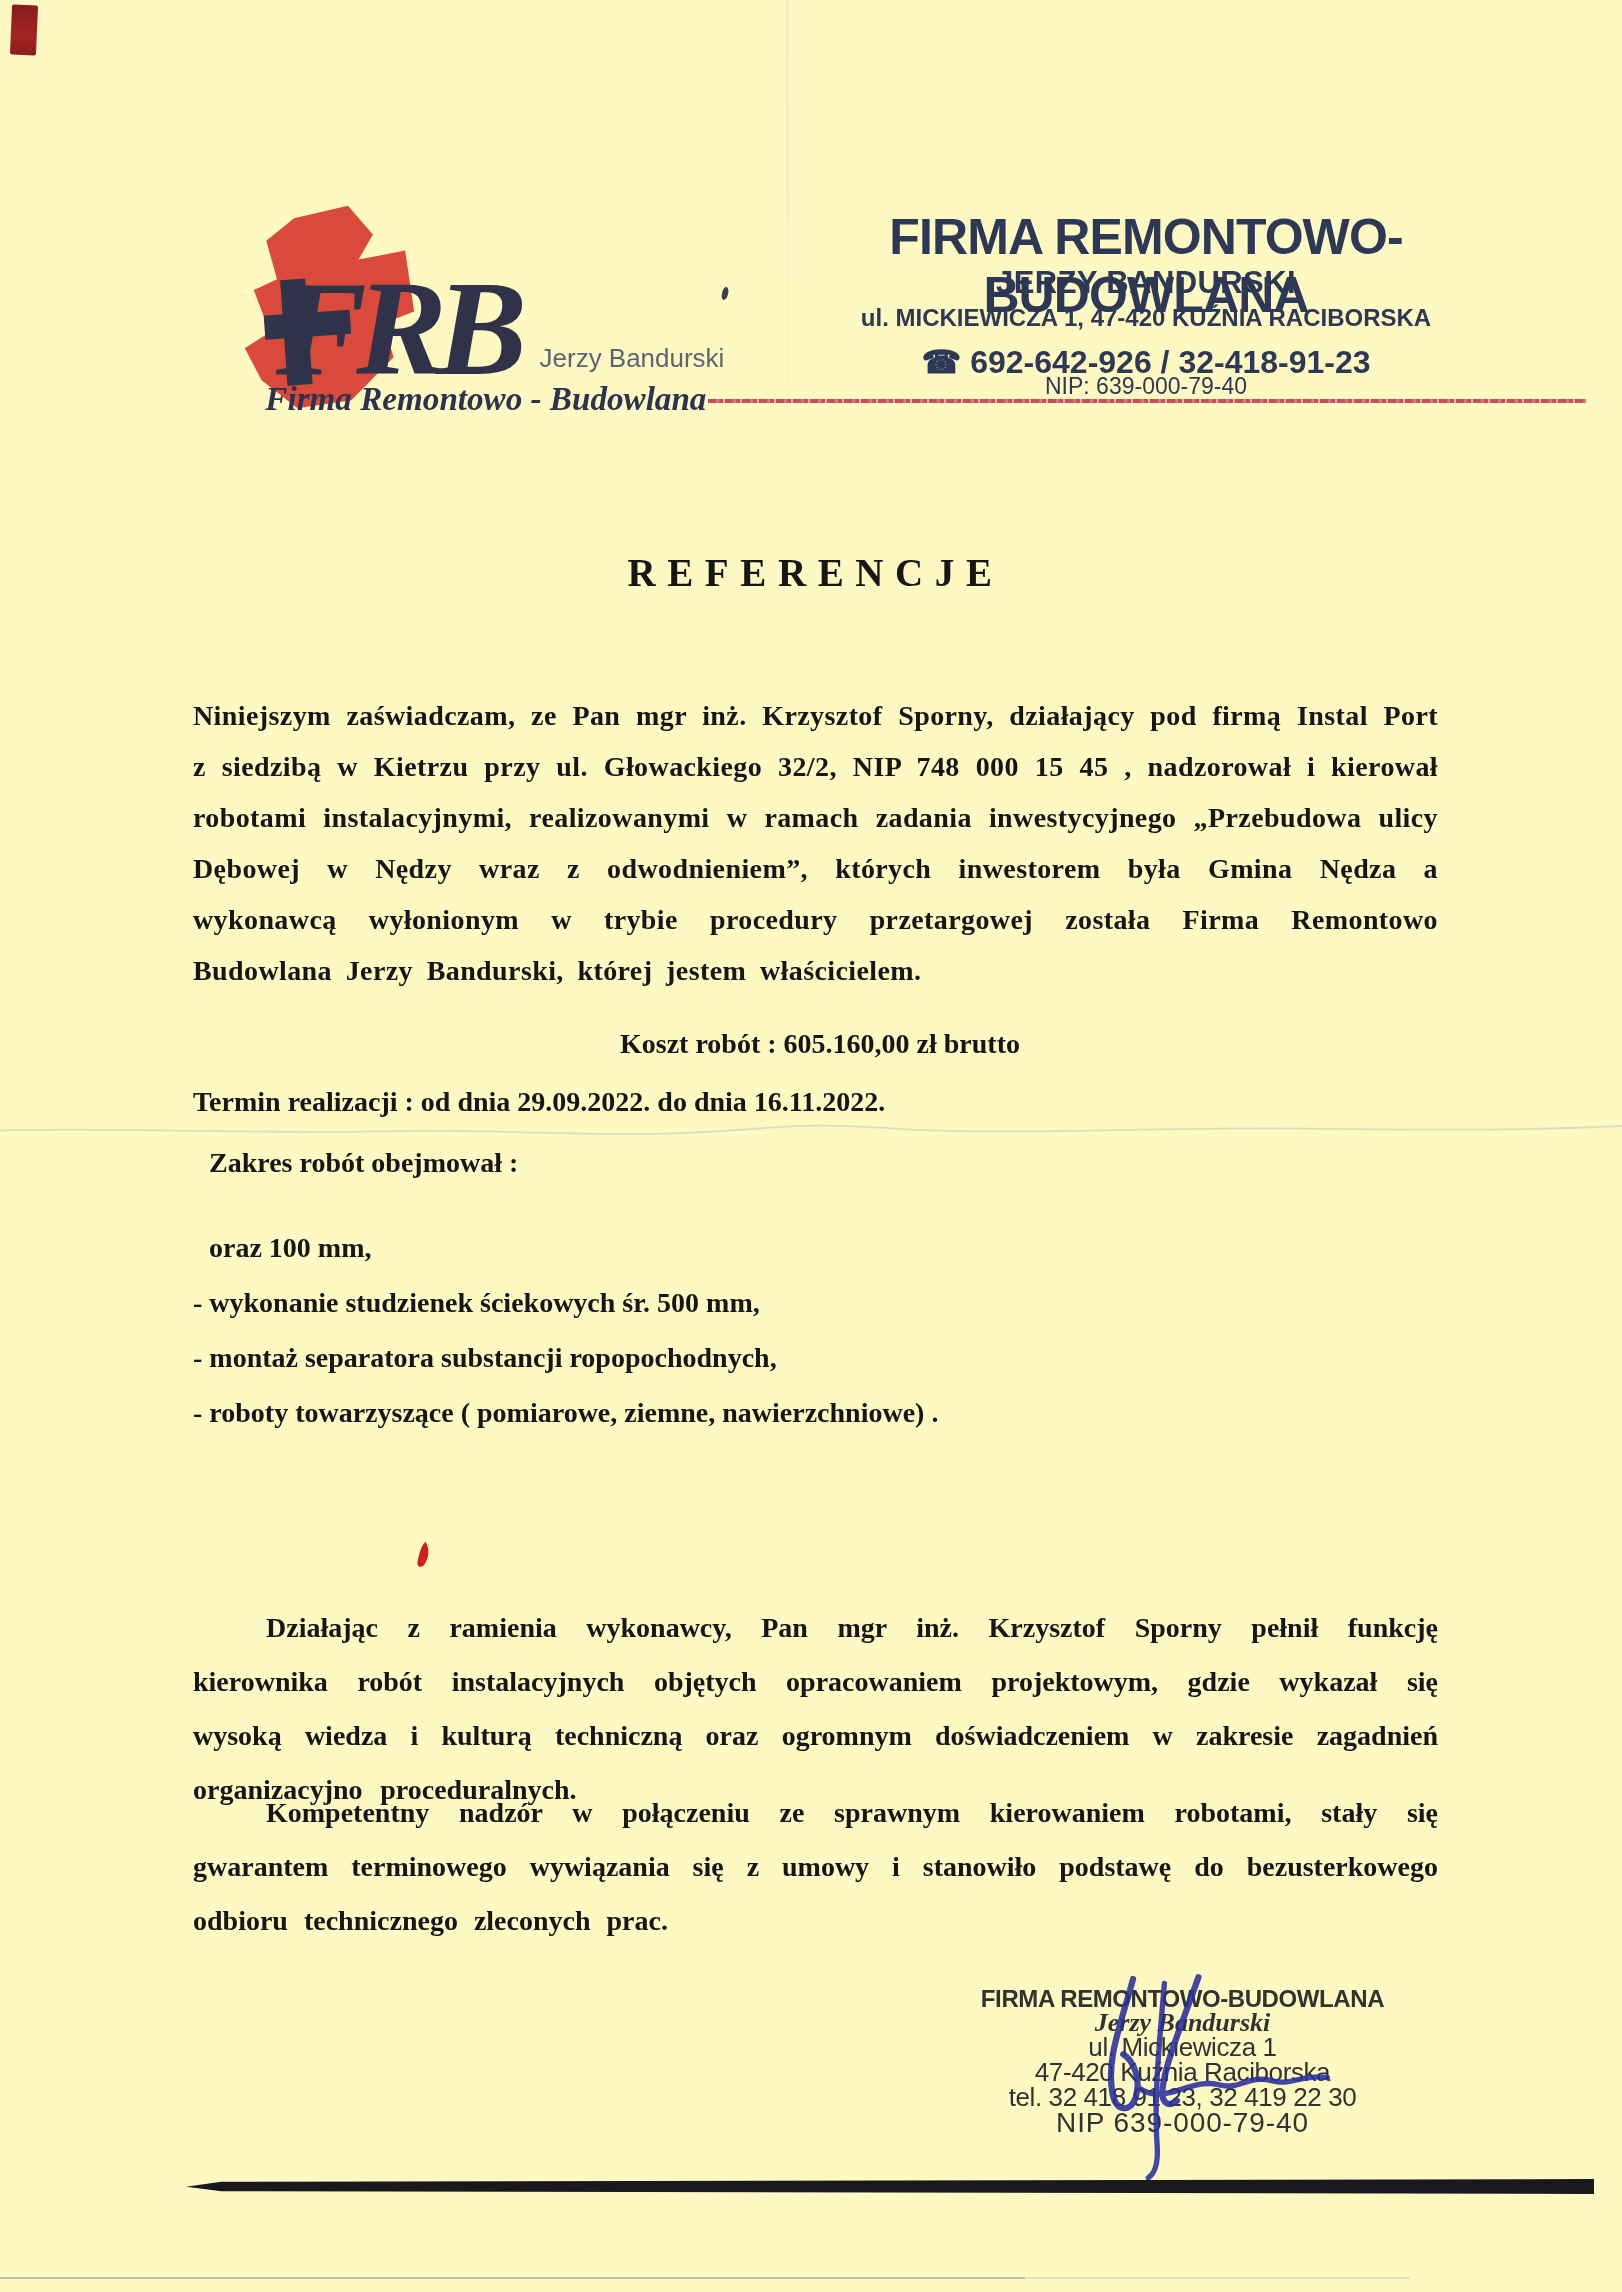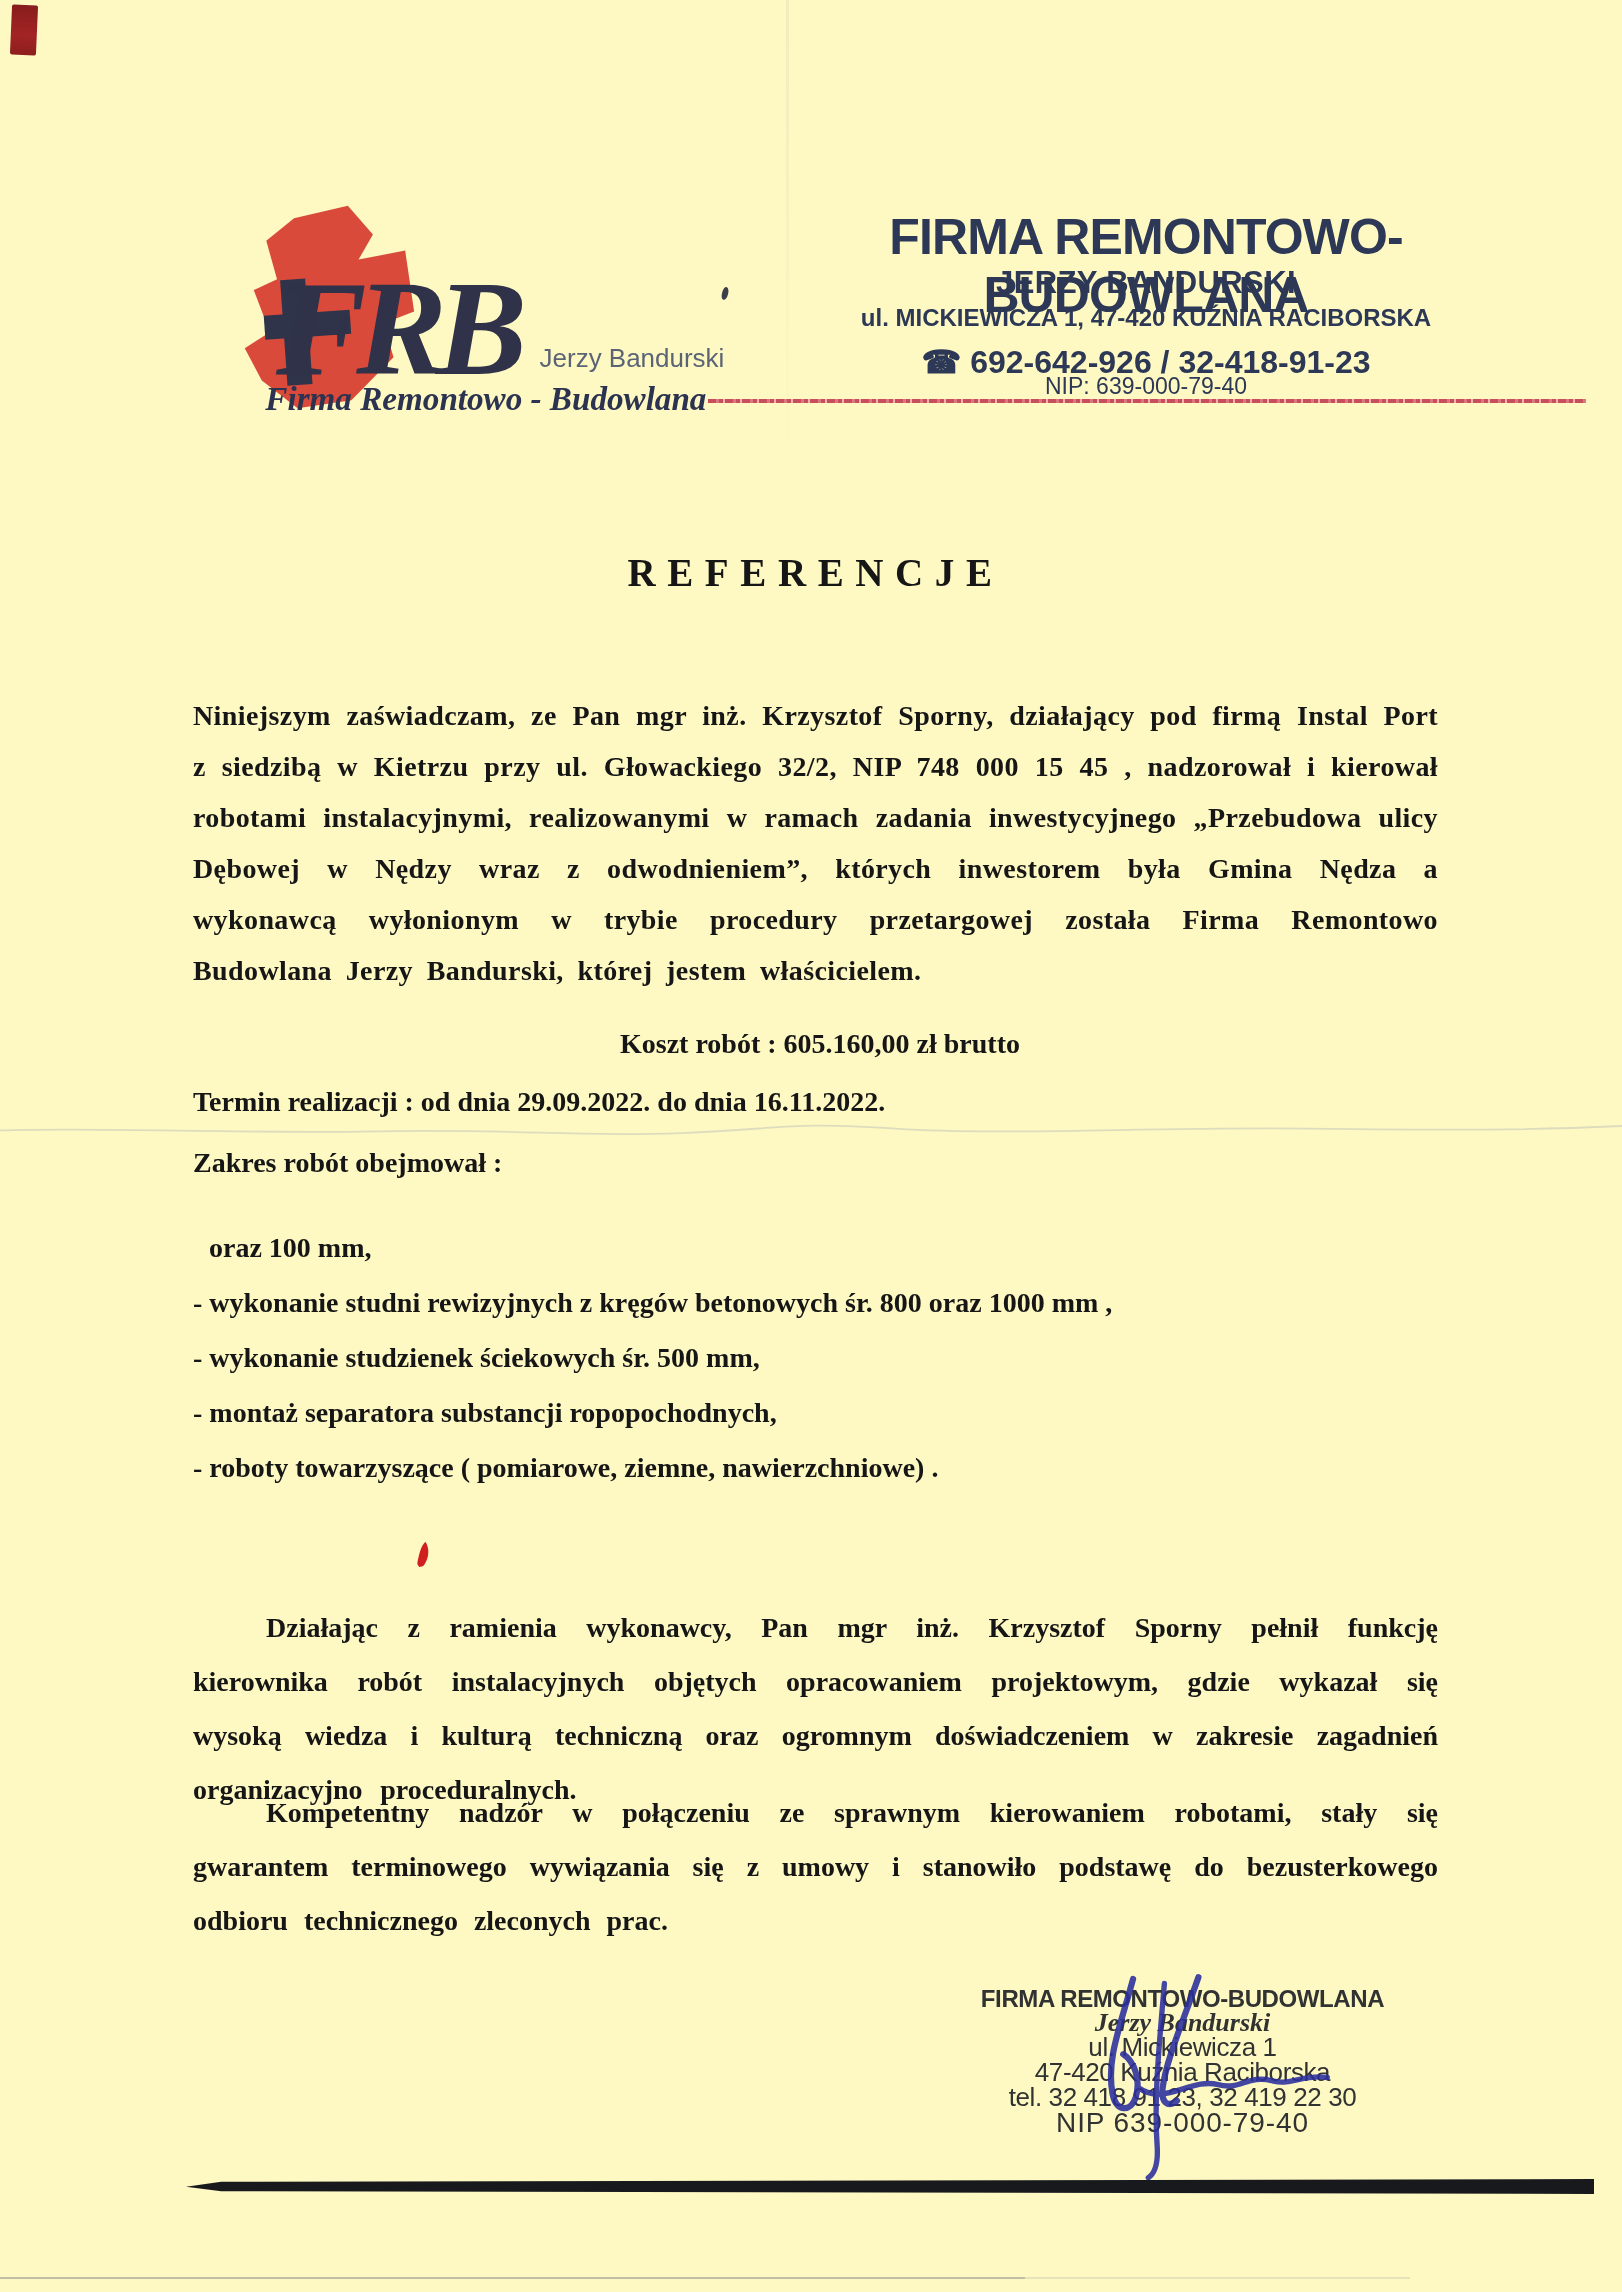--- a/index.html
+++ b/index.html
@@ -28,21 +28,21 @@
     font-size:34px;letter-spacing:0.4px;}
   .doc-title{position:absolute;left:193px;top:550px;width:1245px;text-align:center;
     font-size:39px;font-weight:700;letter-spacing:11.6px;}
   
   .para{position:absolute;left:193px;width:1245px;font-size:28px;font-weight:700;
     line-height:51px;text-align:justify;}
   .p-intro{top:690px;word-spacing:6.3px;letter-spacing:0.4px;}
   .line{position:absolute;left:193px;width:1254px;font-size:28px;font-weight:700;}
   .l-cost{top:1028px;text-align:center;}
   .l-term{top:1086px;}
-  .l-scope{top:1147px;}
+  .l-scope{top:1147px;margin-left:16px;}
   .scope-list{position:absolute;left:193px;top:1220px;width:1254px;
     font-size:28px;font-weight:700;line-height:55px;}
   .scope-list .wrap-cont{padding-left:16px;}
   .p-role{top:1601px;line-height:54px;word-spacing:10.7px;text-indent:73px;}
   .p-quality{top:1786px;line-height:54px;word-spacing:9px;text-indent:73px;}
   
   .stamp{position:absolute;left:945px;top:1986px;width:475px;text-align:center;
     color:#25262a;font-family:"Liberation Sans", sans-serif;opacity:.94;}
   .st1{font-size:24px;font-weight:700;letter-spacing:-0.4px;line-height:25px;}
   .st2{font-family:"Liberation Serif", serif;font-style:italic;font-weight:700;
@@ -101,21 +101,20 @@
 
   <div class="doc-title">REFERENCJE</div>
 
   <div class="para p-intro">Niniejszym zaświadczam,  ze Pan mgr inż. Krzysztof Sporny, działający pod firmą Instal Port z siedzibą w Kietrzu przy ul. Głowackiego 32/2, NIP 748 000 15 45 ,  nadzorował i kierował robotami instalacyjnymi, realizowanymi w ramach zadania inwestycyjnego  „Przebudowa ulicy Dębowej w Nędzy wraz z odwodnieniem”, których inwestorem była Gmina Nędza a wykonawcą wyłonionym w trybie procedury przetargowej została Firma Remontowo Budowlana Jerzy Bandurski, której jestem właścicielem.</div>
   <div class="line l-cost">Koszt robót : 605.160,00 zł brutto</div>
   <div class="line l-term">Termin realizacji : od dnia 29.09.2022. do dnia 16.11.2022.</div>
   <div class="line l-scope">Zakres robót obejmował :</div>
 
   <div class="scope-list">
     <div class="wrap-cont">oraz 100 mm,</div>
-    <div>- wykonanie studni rewizyjnych z kręgów betonowych śr. 800 oraz 1000 mm ,</div>
     <div>- wykonanie studzienek ściekowych śr. 500 mm,</div>
     <div>- montaż separatora substancji ropopochodnych,</div>
     <div>- roboty towarzyszące ( pomiarowe, ziemne, nawierzchniowe) .</div>
   </div>
 
   <svg style="position:absolute;left:412px;top:1540px;" width="27" height="32" viewBox="0 0 30 36">
     <path d="M12,2 C18,8 20,18 16,28 C14,32 8,32 8,26 C8,16 8,8 12,2 Z" fill="#cf1f1f" transform="rotate(12 14 16)"></path>
   </svg>
 
   <div class="para p-role">Działając z ramienia wykonawcy, Pan mgr inż. Krzysztof Sporny pełnił funkcję kierownika robót instalacyjnych objętych opracowaniem projektowym, gdzie wykazał się wysoką wiedza i kulturą techniczną oraz ogromnym doświadczeniem w zakresie zagadnień organizacyjno proceduralnych.</div>

